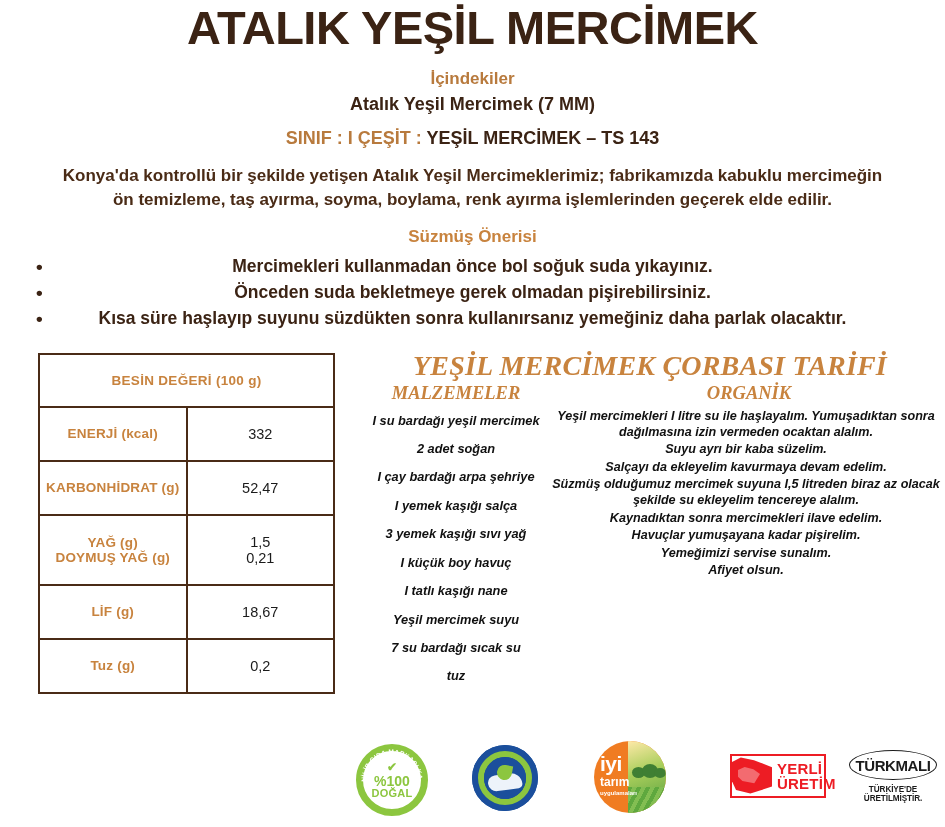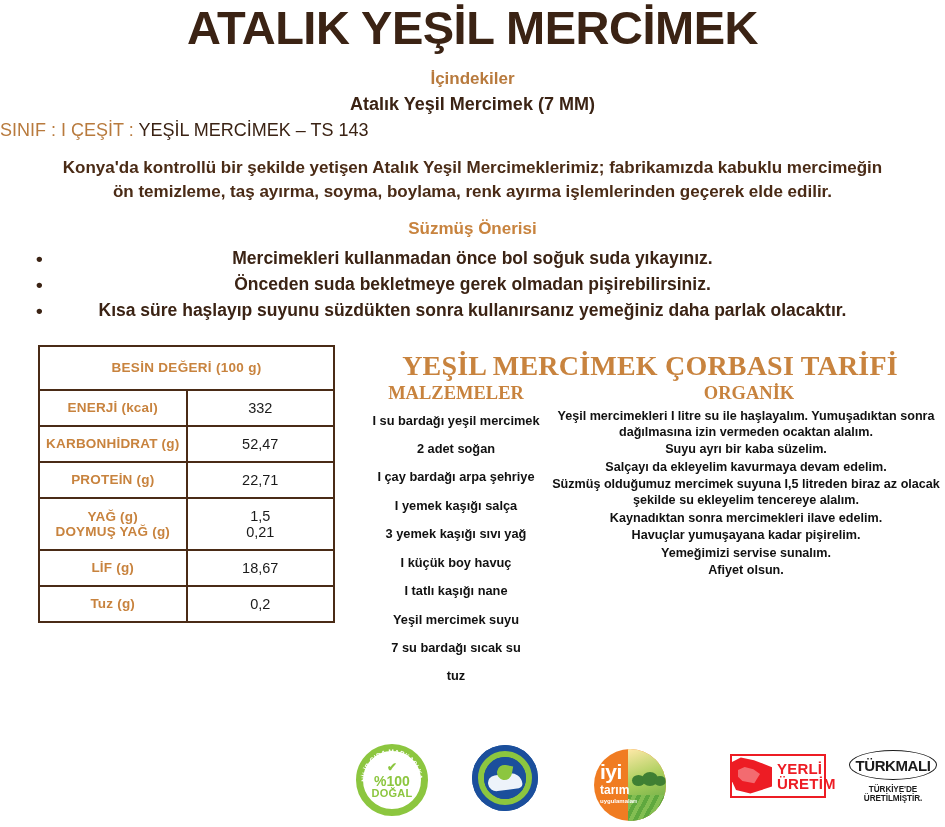--- a/index.html
+++ b/index.html
@@ -39,23 +39,24 @@
     margin-top: 14px;
   }
   .ing-line {
     text-align: center;
     color: #3B2314;
     font-weight: bold;
     font-size: 18px;
     margin-top: 5px;
   }
   .class-line {
-    font-weight: normal;
+    text-align: center;
+    font-weight: bold;
     font-size: 18px;
-    margin-top: 5px;
+    margin-top: 13px;
     color: #3B2314;
   }
   .class-line .tan { color: #B87A3D; }
 
   .description {
     color: #4A2B16;
     font-weight: bold;
     font-size: 17px;
     line-height: 1.42;
     text-align: center;
@@ -97,21 +98,21 @@
   .nutri-wrap { position: absolute; left: 38px; top: 7px; width: 297px; }
   table.nutri {
     border-collapse: collapse;
     width: 297px;
     table-layout: fixed;
   }
   table.nutri td {
     border: 2.5px solid #4A2B16;
     text-align: center;
     vertical-align: middle;
-    padding: 9px 4px;
+    padding: 18px 4px;
   }
   td.nutri-head {
     color: #C8833E;
     font-weight: bold;
     font-size: 13.5px;
     letter-spacing: 0.3px;
     height: 44px;
   }
   td.nutri-label {
     color: #C8833E;
@@ -121,21 +122,21 @@
     letter-spacing: 0.2px;
   }
   td.nutri-value {
     color: #1b1b1b;
     font-weight: normal;
     font-size: 14.5px;
   }
   .nutri-sub { display: block; }
 
   
-  .recipe { position: absolute; left: 360px; top: 12px; width: 580px; }
+  .recipe { position: absolute; left: 360px; top: 4px; width: 580px; font-style: italic; }
   .recipe-title {
     text-align: center;
     color: #C8833E;
     font-family: "Liberation Serif", serif;
     font-weight: bold;
     font-size: 28px;
     letter-spacing: 0.2px;
   }
   .recipe-cols { display: flex; margin-top: 1px; }
   .col-ing { width: 192px; flex: none; }
@@ -231,21 +232,21 @@
   .leaf-shape {
     position: absolute; left: 13px; top: 8px;
     width: 15px; height: 15px;
     background: #8CC63F;
     border-radius: 50% 0 50% 50%;
     transform: rotate(10deg);
   }
   .org-spikes { position: absolute; left: 0; top: 0; }
 
   
-  .logo-iyi { left: 594px; top: 9px; width: 74px; height: 74px; }
+  .logo-iyi { left: 594px; top: 1px; width: 74px; height: 74px; }
   .iyi-circle {
     width: 72px; height: 72px; border-radius: 50%;
     overflow: hidden; position: relative;
     background: #F07C22;
   }
   .iyi-right {
     position: absolute; right: 0; top: 0;
     width: 38px; height: 72px;
     background: linear-gradient(160deg,#FFE9A8 0%,#A8CE5B 42%,#4E9A3C 100%);
   }
@@ -356,24 +357,20 @@
             <tr>
           <td class="nutri-head" colspan="2">BESİN DEĞERİ (100 g)</td>
         </tr>
         <tr>
           <td class="nutri-label">ENERJİ (kcal)</td>
           <td class="nutri-value">332</td>
         </tr>
         <tr>
           <td class="nutri-label">KARBONHİDRAT (g)</td>
           <td class="nutri-value">52,47</td>
-        </tr>
-        <tr>
-          <td class="nutri-label">PROTEİN (g)</td>
-          <td class="nutri-value">22,71</td>
         </tr>
         <tr>
           <td class="nutri-label">
             <span class="nutri-sub">YAĞ (g)</span>
             <span class="nutri-sub">DOYMUŞ YAĞ (g)</span>
           </td>
           <td class="nutri-value">
             <span class="nutri-sub">1,5</span>
             <span class="nutri-sub">0,21</span>
           </td>

